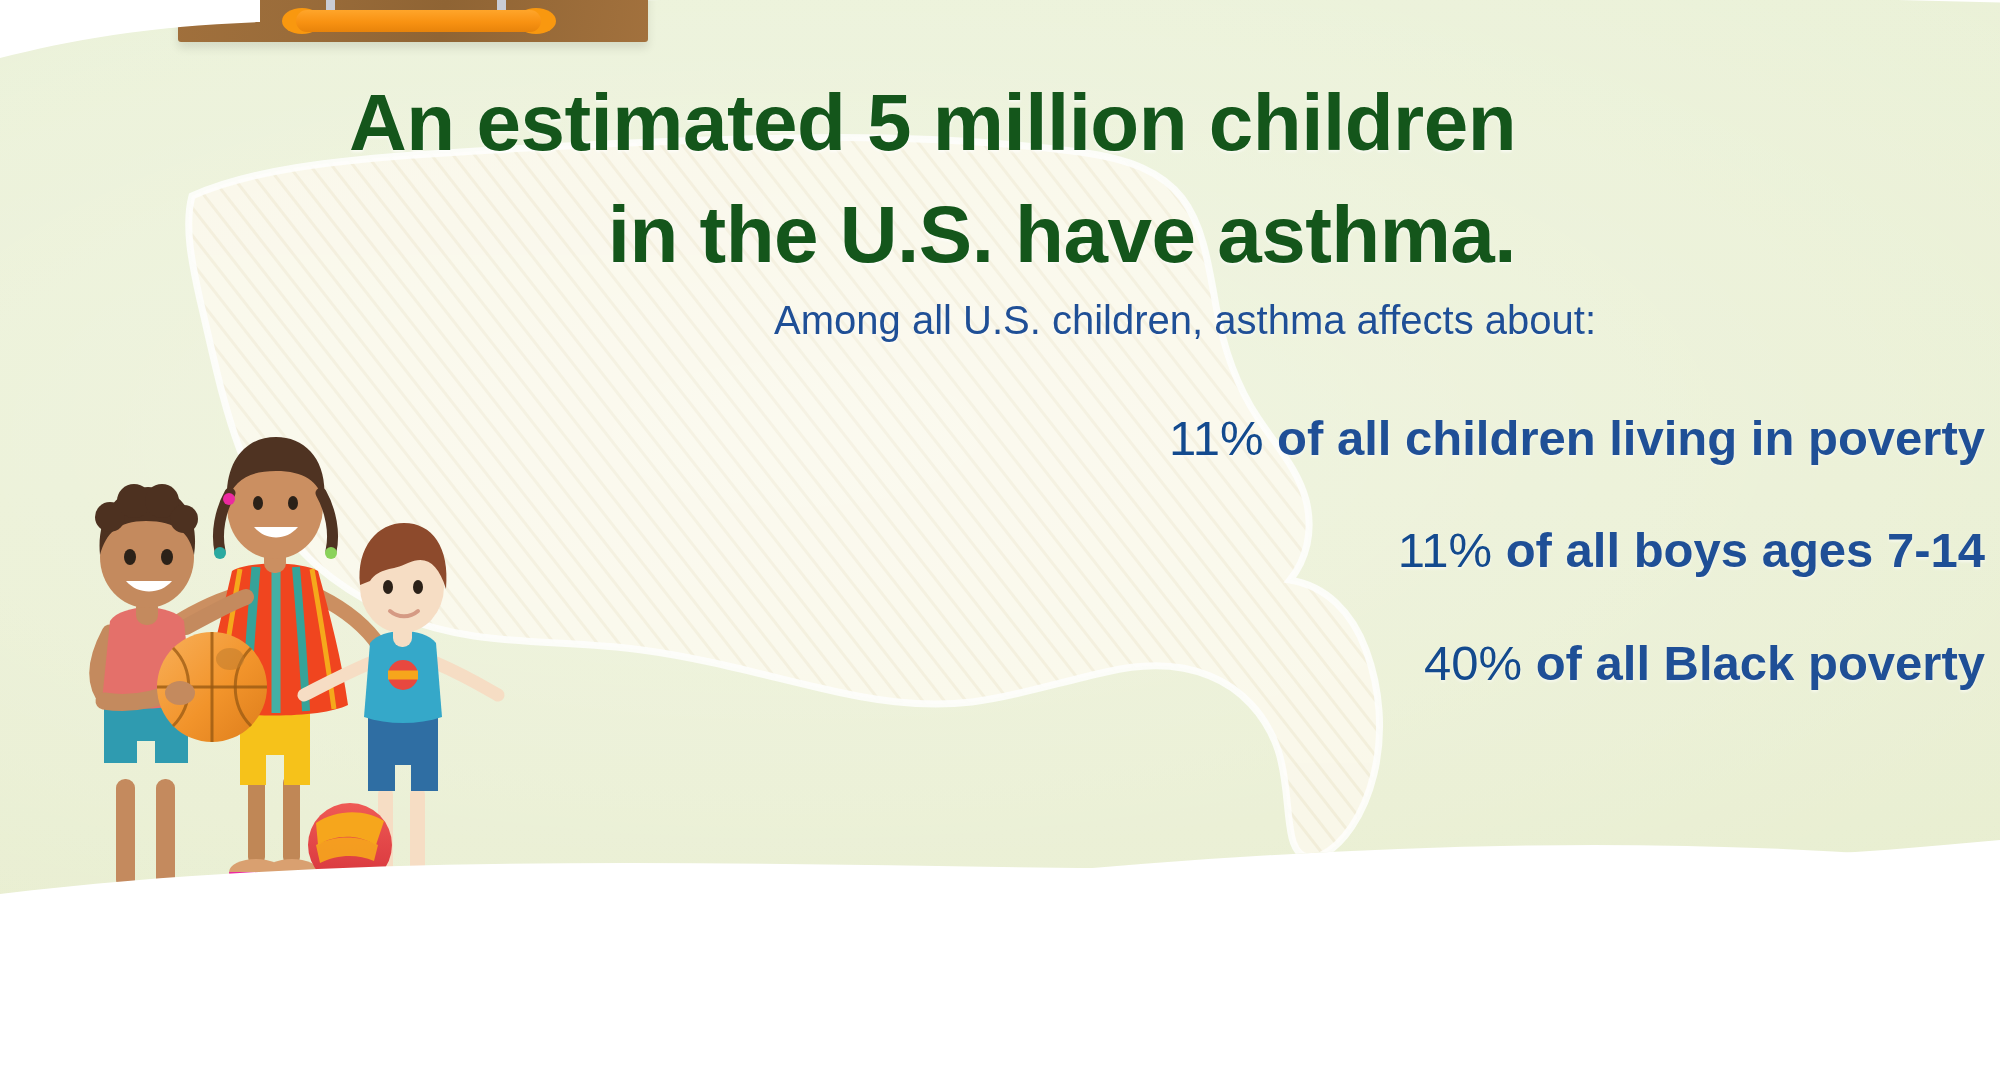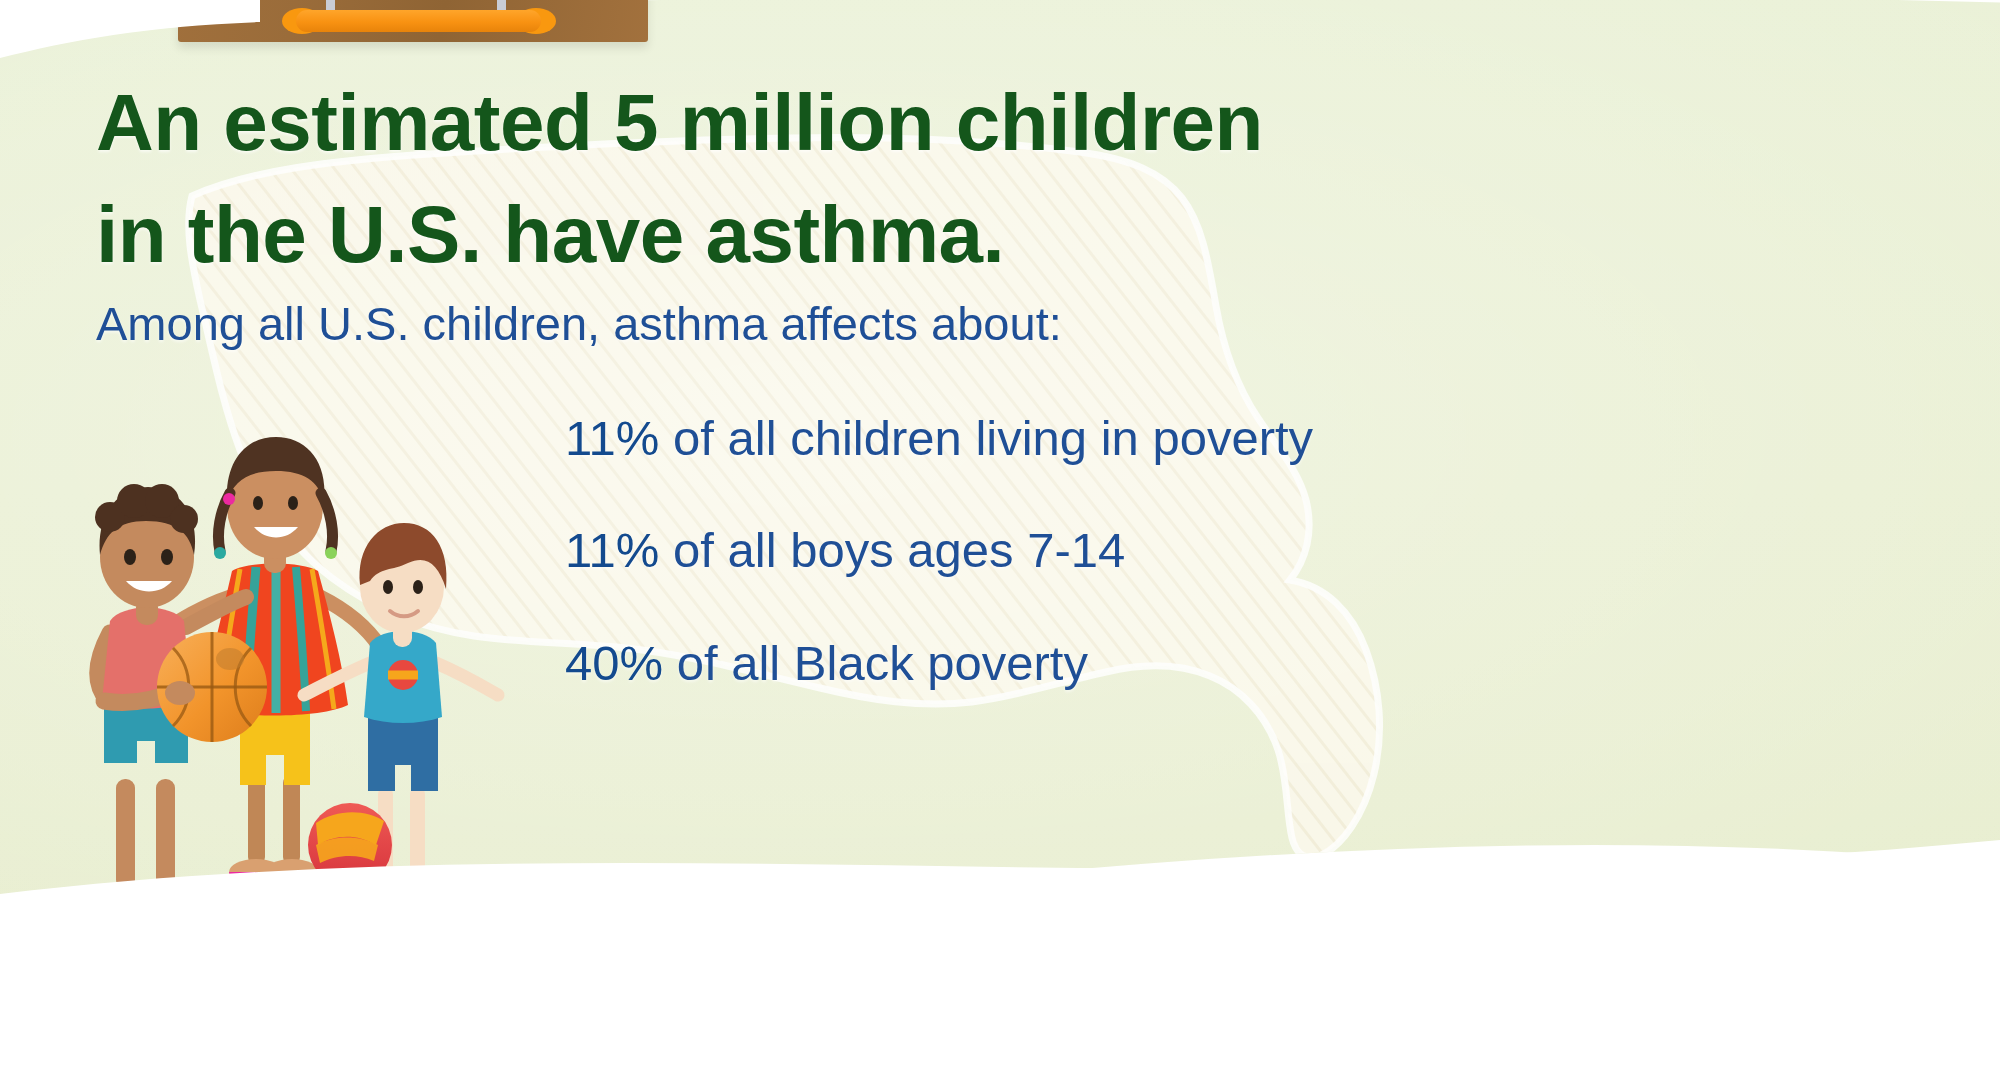--- a/index.html
+++ b/index.html
@@ -3,21 +3,21 @@
 <meta charset="utf-8">
 <style>
   html,body{margin:0;padding:0;background:#ffffff;}
   body{
     width:2000px;height:1084px;overflow:hidden;position:relative;
     font-family:"Liberation Sans","DejaVu Sans",sans-serif;
     -webkit-font-smoothing:antialiased;
   }
 
   
-  #stage{position:absolute;inset:0;width:2000px;height:1084px;overflow:hidden;background:#ffffff;}
+  #stage{position:absolute;inset:0;width:2000px;height:1084px;overflow:hidden;background:#ffffff;text-align:right;}
 
   
   .green-panel{
     position:absolute;left:-40px;top:-10px;width:2090px;height:1110px;
     background:linear-gradient(180deg,#eaf1d7 0%,#e9efd2 45%,#e8eed0 75%,#e7edcd 100%);
     clip-path: path("M 0 60 C 420 6, 1100 -14, 2090 14 L 2090 880 C 1400 800, 700 930, 0 1015 Z");
     overflow:hidden;
   }
   
   .green-panel::after{
@@ -54,32 +54,32 @@
   .headline{
     position:absolute;left:96px;top:78px;width:1420px;
     font-size:80px;font-weight:bold;line-height:1.12;letter-spacing:-0.5px;
     color:#14561b;
     text-shadow:0 2px 3px rgba(255,255,255,.65);
   }
   .headline .l2{display:block;margin-top:22px;}
 
   .subhead{
     position:absolute;left:96px;top:296px;width:1500px;
-    font-size:47px;font-weight:normal;line-height:1.2;
+    font-size:40px;font-weight:normal;line-height:1.2;
     color:#1f4f96;
     text-shadow:0 2px 3px rgba(255,255,255,.6);
   }
 
   .stats{position:absolute;left:565px;top:410px;width:1420px;}
   .stat-row{
     font-size:49px;line-height:1.15;color:#1f4f96;margin-bottom:56px;
     text-shadow:0 2px 3px rgba(255,255,255,.55);white-space:nowrap;
   }
   .stat-row .pct{font-weight:normal;color:#134a8e;}
-  .stat-row .txt{font-weight:normal;}
+  .stat-row .txt{font-weight:bold;}
 
   
   .kids{position:absolute;left:80px;top:375px;width:520px;height:660px;}
   .kids svg{width:100%;height:100%;display:block;overflow:visible;}
 
   
   .bottom-wave{
     position:absolute;left:0;bottom:0;width:2000px;height:340px;background:#ffffff;
     clip-path: path("M 0 150 C 620 76, 1250 168, 2000 96 L 2000 340 L 0 340 Z");
   }

